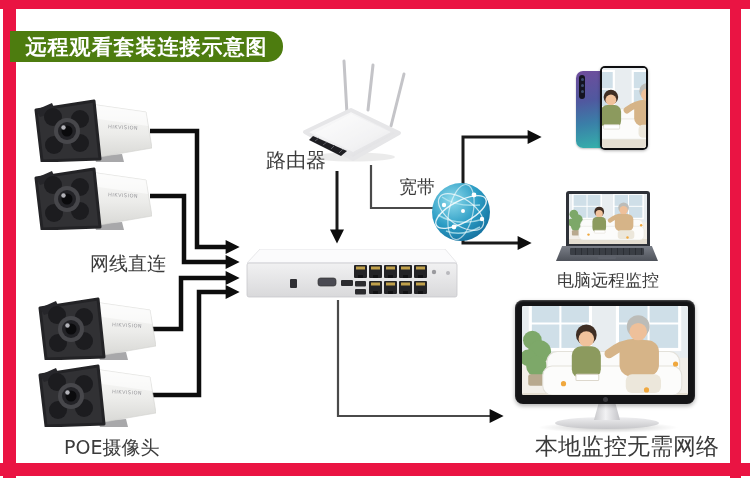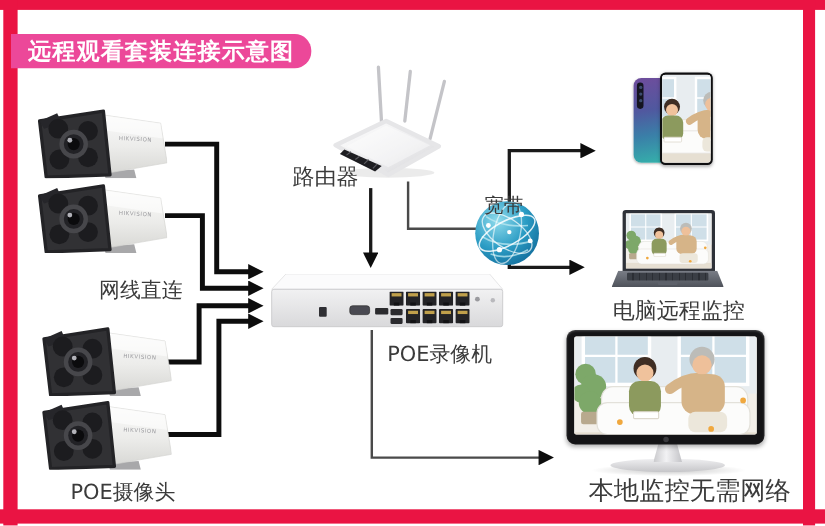--- a/index.html
+++ b/index.html
@@ -9,39 +9,39 @@
   }
   
   .fbar{position:absolute;background:#ea1443;z-index:1;}
   .f-top{left:0;top:0;width:750px;height:9px;}
   .f-left{left:3px;top:0;width:13px;height:478px;}
   .f-right{left:730px;top:0;width:11px;height:478px;}
   .f-bottom{left:0;top:463px;width:750px;height:13px;}
   
   .banner{
     position:absolute;left:10px;top:31px;width:273px;height:31px;z-index:6;
-    background:#ec4899;border-radius:0 15px 15px 0;
+    background:#4d7c0f;border-radius:0 15px 15px 0;
     display:flex;align-items:center;justify-content:center;
   }
   .banner span{color:#ffffff;font-size:21px;font-weight:bold;letter-spacing:1px;white-space:nowrap;}
   
   .wires{position:absolute;left:0;top:0;width:750px;height:478px;z-index:2;pointer-events:none;}
   .w-thick{stroke:#0d0d0d;stroke-width:4.5;fill:none;}
   .w-mid{stroke:#1a1a1a;stroke-width:3;fill:none;}
   .w-thin{stroke:#4a4a4a;stroke-width:2.2;fill:none;}
   
   .dev{position:absolute;z-index:3;}
   .lbl{position:absolute;z-index:5;white-space:nowrap;color:#3b3b3b;font-weight:500;}
   .lbl-lan{left:90px;top:251px;font-size:19px;}
   .lbl-poecam{left:64px;top:435px;font-size:19px;}
   .lbl-router{left:266px;top:147px;font-size:20px;}
-  .lbl-broadband{left:399px;top:175px;font-size:18px;margin-left:41px;}
+  .lbl-broadband{left:399px;top:175px;font-size:18px;}
   .lbl-nvr{left:352px;top:309px;font-size:19px;}
   .lbl-phone{left:542px;top:155px;font-size:16px;}
-  .lbl-laptop{left:557px;top:269px;font-size:20px;}
+  .lbl-laptop{left:557px;top:269px;font-size:17px;}
   .lbl-monitor{left:535px;top:431px;font-size:23px;}
   
   .camera{width:120px;height:64px;}
   .cam1{left:32px;top:98px;} .cam2{left:32px;top:166px;}
   .cam3{left:36px;top:296px;} .cam4{left:36px;top:363px;}
   .camera .brand{
     position:absolute;left:76px;top:26px;font-size:5px;color:#9a9a9e;
     letter-spacing:.5px;transform:rotate(3deg);
   }
   
@@ -344,17 +344,16 @@
           </svg>
       </div>
       <div class="mon-dot"></div>
     </div>
   </div>
 
   <div class="lbl lbl-lan">网线直连</div>
   <div class="lbl lbl-router">路由器</div>
   <div class="lbl lbl-poecam">POE摄像头</div>
   <div class="lbl lbl-broadband">宽带</div>
-  <div class="lbl lbl-nvr">POE录像机</div>
   <div class="lbl lbl-laptop">电脑远程监控</div>
   <div class="lbl lbl-monitor">本地监控无需网络</div>
 
 </div>
 
 </body></html>

